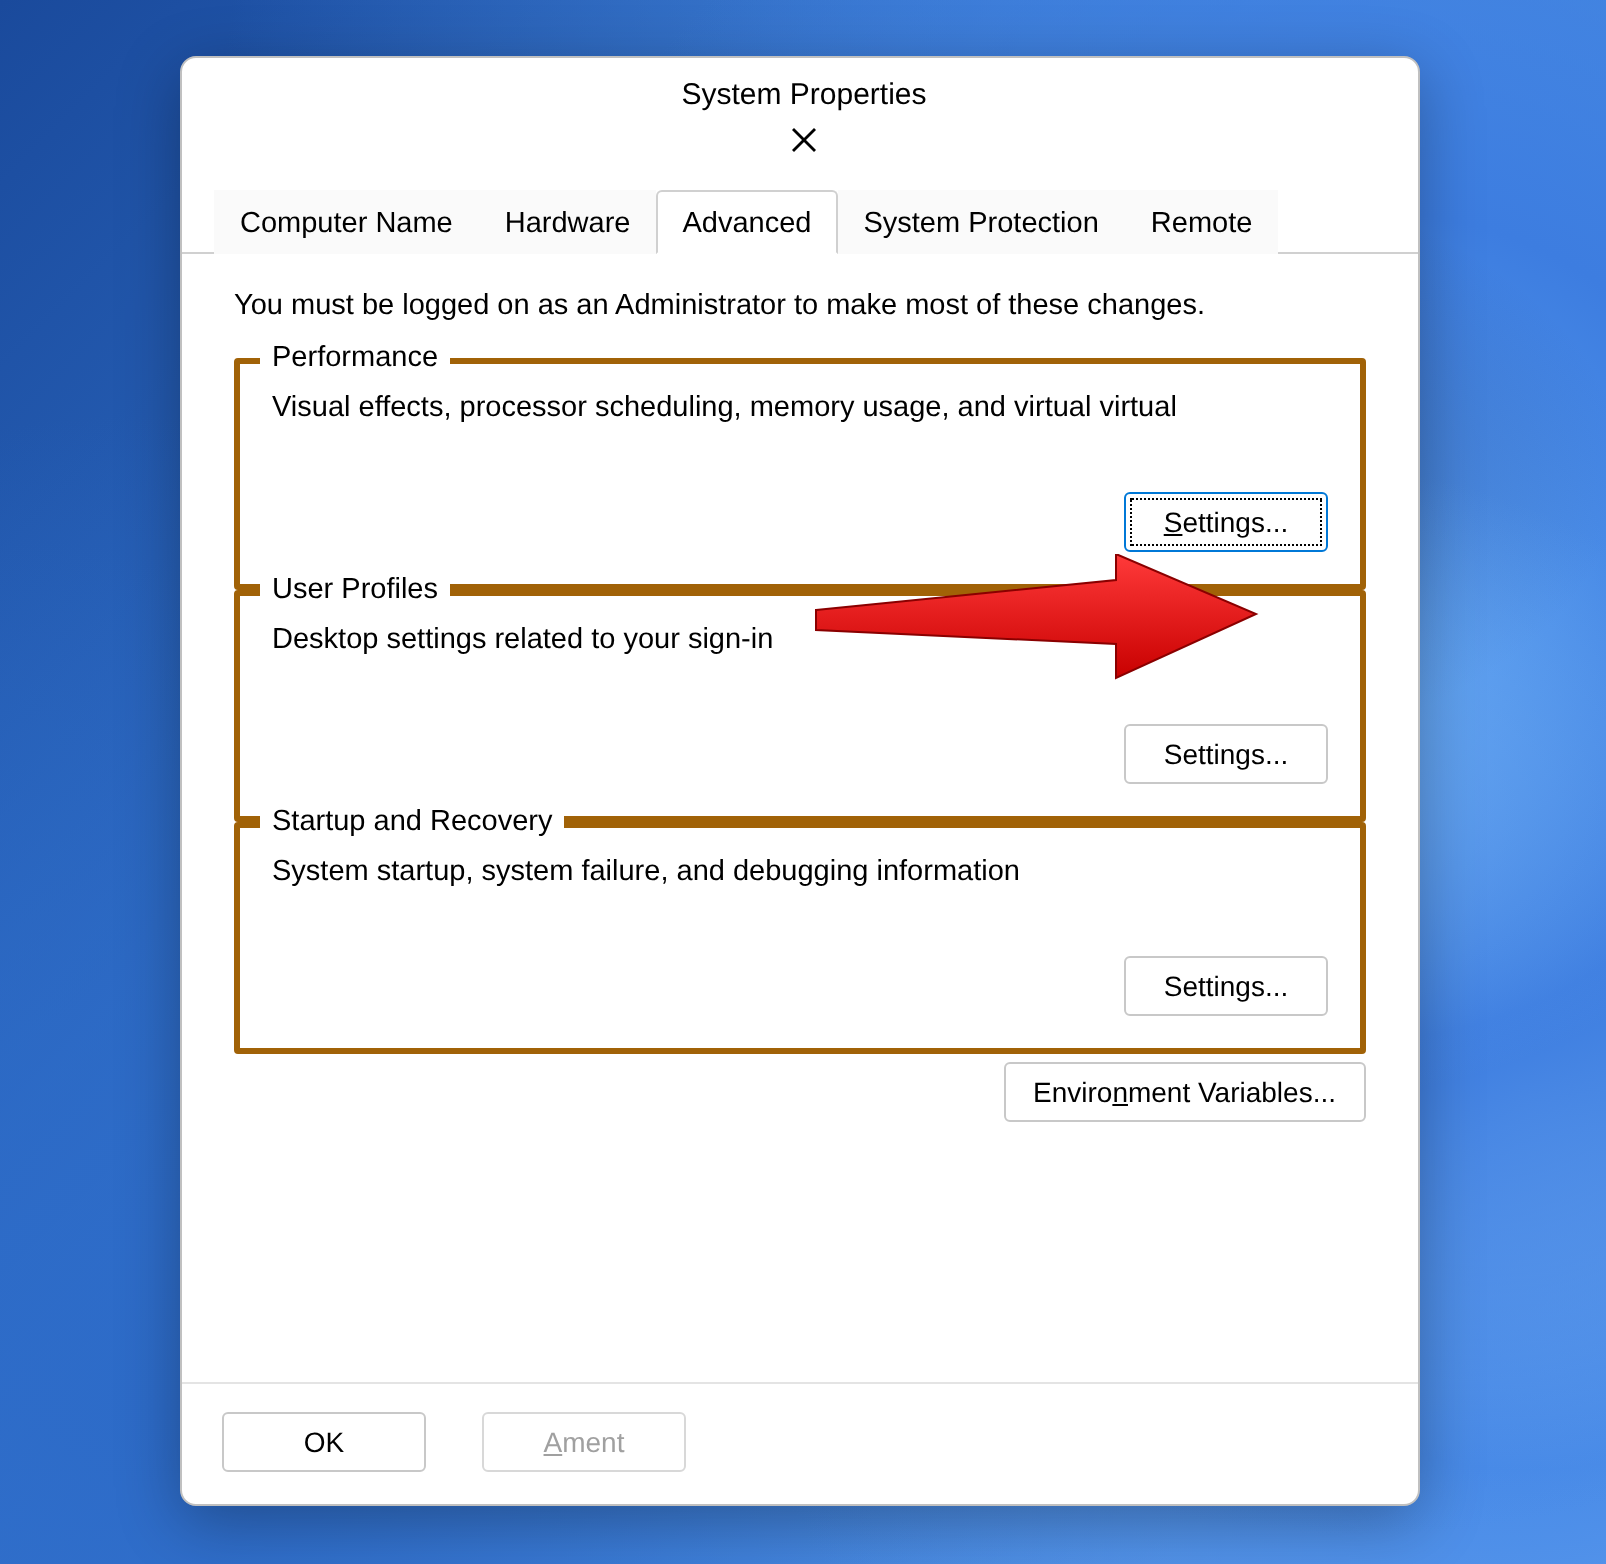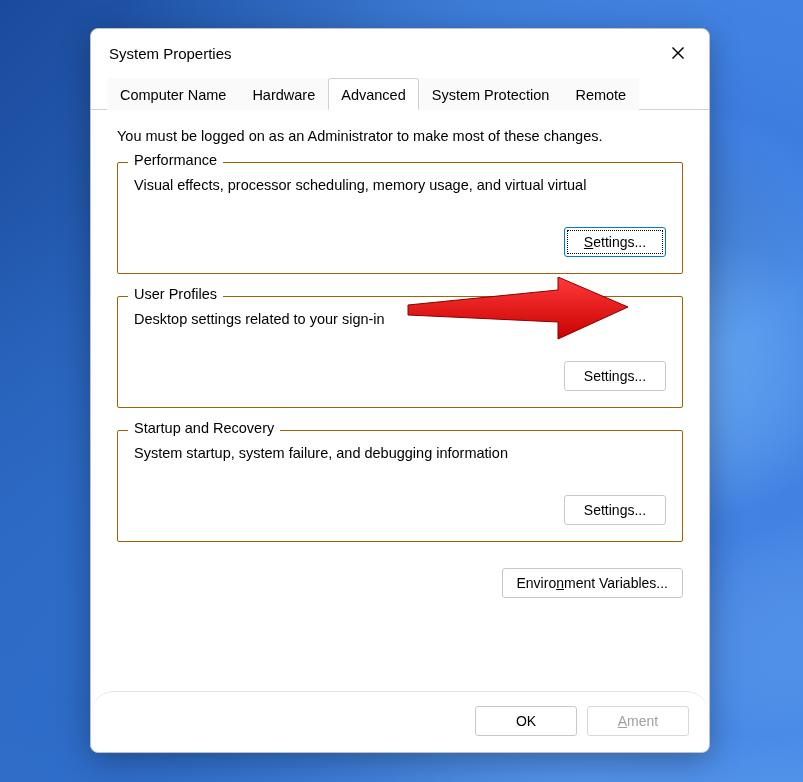--- a/index.html
+++ b/index.html
@@ -43,22 +43,22 @@
       background: #ffffff;
       border: 1px solid #c0c0c0;
       border-radius: 8px;
       box-shadow: 0 8px 32px rgba(0,0,0,0.3);
       display: flex;
       flex-direction: column;
     }
     .titlebar {
       display: flex;
       align-items: center;
-      justify-content: space-between;
       padding: 10px 14px 10px 18px;
+      flex-direction: column;
     }
     .titlebar-title {
       font-size: 15px;
       color: #000;
     }
     .close-btn {
       width: 34px;
       height: 28px;
       display: flex;
       align-items: center;
@@ -97,24 +97,23 @@
       padding: 18px 26px 14px 26px;
       display: flex;
       flex-direction: column;
     }
     .intro-text {
       font-size: 14.5px;
       color: #000;
       margin-bottom: 18px;
     }
     .group {
-      border: 1px solid #a16207;
+      border: 3px solid #a16207;
       border-radius: 2px;
       padding: 14px 16px 16px 16px;
-      margin-bottom: 22px;
       position: relative;
     }
     .group-legend {
       position: absolute;
       top: -11px;
       left: 10px;
       background: #fff;
       padding: 0 6px;
       font-size: 14.5px;
       color: #000;
@@ -155,25 +154,23 @@
       justify-content: flex-end;
       margin-top: 4px;
       margin-bottom: 28px;
       align-items: flex-end;
     }
     .env-btn {
       min-width: 180px;
     }
     .dialog-buttons {
       display: flex;
-      justify-content: flex-end;
-      gap: 10px;
+      gap: 28px;
       padding: 14px 20px 16px 20px;
       border-top: 1px solid #e4e4e4;
-      border-radius: 23px;
     }
     .underline-access {
       text-decoration: underline;
     }
     .arrow-annotation {
       position: absolute;
       left: 312px;
       top: 248px;
       pointer-events: none;
       z-index: 10;

